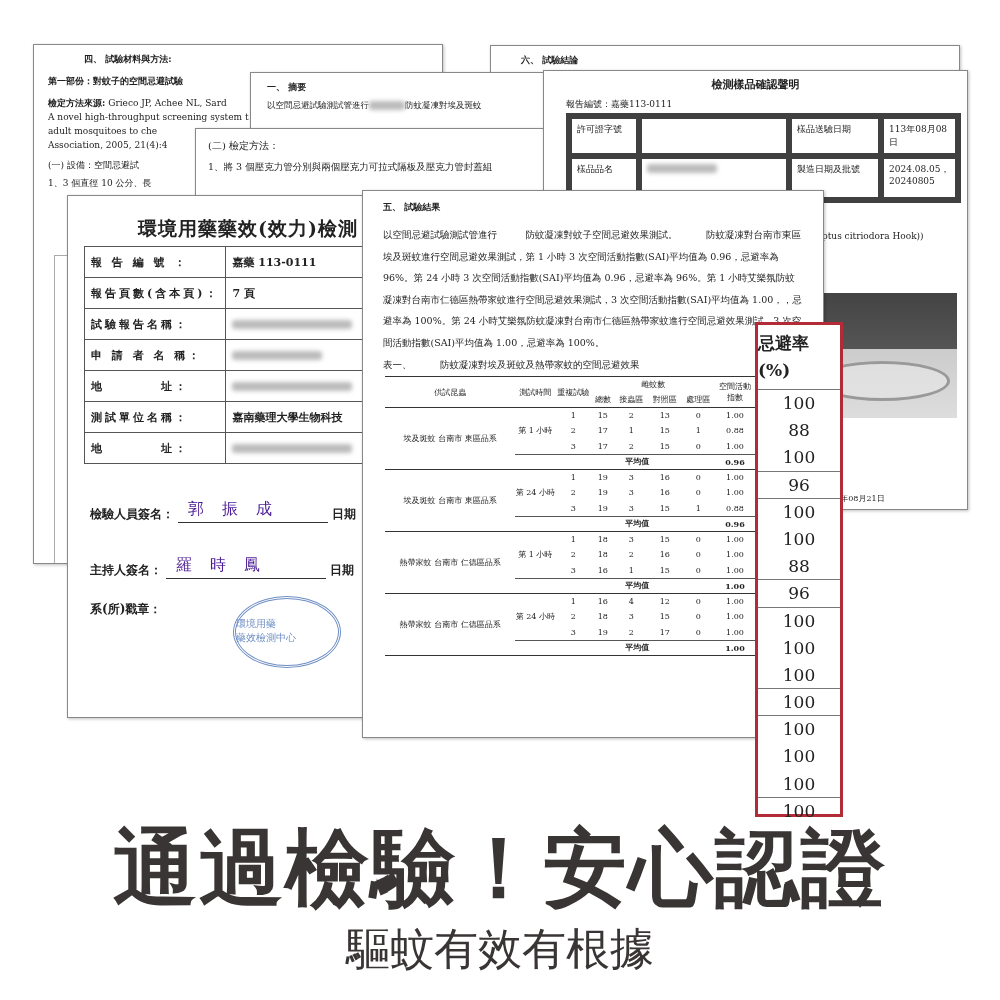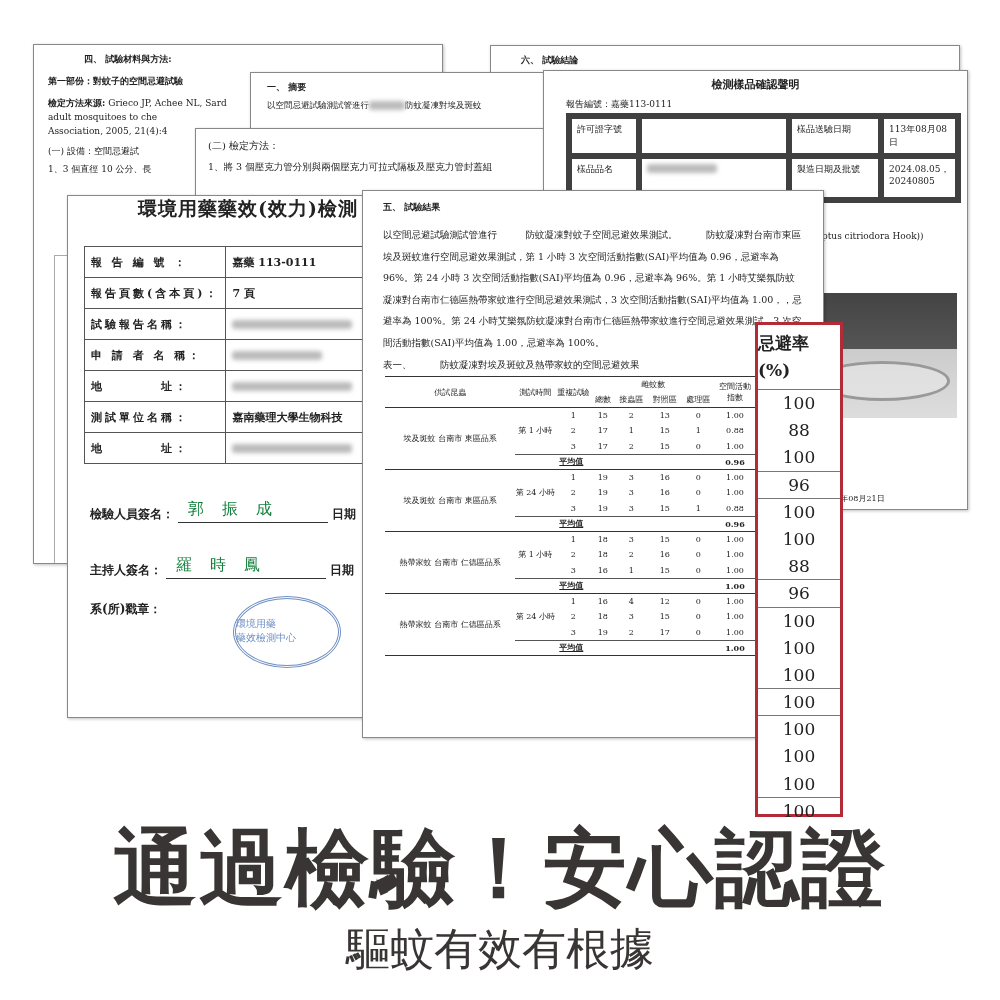--- a/index.html
+++ b/index.html
@@ -36,64 +36,65 @@
   #sheetE .rep{font-size:9px;margin-left:12px;margin-bottom:2px;}
   #confTable{border-collapse:collapse;margin-left:12px;width:395px;font-size:9px;}
   #confTable td{border:6px solid #404040;padding:4px 5px;height:24px;vertical-align:top;}
   #sheetE .species{position:absolute;left:270px;top:160px;font-size:9px;}
   #photo{position:absolute;left:263px;top:222px;width:150px;height:125px;background:linear-gradient(#444 0,#555 45%,#ccc 45%,#ddd 100%);}
   #photo .dish{position:absolute;left:8px;top:68px;width:135px;height:40px;border:3px solid #999;border-radius:50%;background:rgba(230,230,230,.7);}
   #sheetE .date{position:absolute;left:265px;top:422px;font-size:8px;}
 
   
   #sheetF{left:67px;top:195px;width:310px;height:523px;padding:0;}
-  #sheetF .title{font-size:19px;font-weight:bold;letter-spacing:1px;position:absolute;left:70px;top:0;white-space:nowrap;}
+  #sheetF .title{font-size:19px;font-weight:bold;letter-spacing:1px;position:absolute;left:70px;top:20px;white-space:nowrap;}
   #repTable{position:absolute;left:16px;top:50px;border-collapse:collapse;width:300px;font-size:11px;font-weight:bold;}
   #repTable td{border:1px solid #555;height:31px;padding:0 6px;white-space:nowrap;}
   #repTable td.k{width:135px;letter-spacing:3px;}
   #sig1,#sig2,#seal{position:absolute;font-size:12px;font-weight:bold;}
   #sig1{left:22px;top:310px;}
   #sig2{left:22px;top:366px;}
   #seal{left:22px;top:405px;}
   .line{display:inline-block;width:150px;border-bottom:1px solid #333;margin:0 4px;height:14px;vertical-align:bottom;position:relative;}
-  .hand{position:absolute;left:10px;top:-10px;color:#15803d;font-family:"DejaVu Serif",serif;font-weight:normal;font-size:16px;letter-spacing:18px;}
+  .hand{position:absolute;left:10px;top:-10px;color:#4c1d95;font-family:"DejaVu Serif",serif;font-weight:normal;font-size:16px;letter-spacing:18px;}
   #stamp{position:absolute;left:165px;top:400px;width:108px;height:72px;border:3px double #6f8fc4;border-radius:50%;color:#6f8fc4;font-size:10px;text-align:left;padding-top:18px;line-height:14px;}
 
   
   #sheetG{left:362px;top:190px;width:462px;height:548px;padding:10px 20px;}
   #sheetG .h{font-weight:bold;font-size:9px;margin-bottom:10px;}
   #sheetG p.body{font-size:9.5px;line-height:21.5px;}
   #sheetG .cap{font-size:9.5px;margin:6px 0 4px;}
   #resTable{border-collapse:collapse;width:370px;font-size:8px;margin-left:2px;}
   #resTable th{font-weight:normal;padding:2px 1px;text-align:center;}
   #resTable thead tr:first-child{border-top:1.5px solid #333;}
   #resTable thead{border-bottom:1.5px solid #333;}
   #resTable td{text-align:center;height:15.5px;padding:0;}
   #resTable td.grp{font-size:8px;line-height:14px;}
   #resTable tr.avg td{border-top:1px solid #555;font-weight:bold;}
-  #resTable tr.avg td.lbl{text-align:left;padding-left:4px;text-decoration:underline;}
+  #resTable tr.avg td.lbl{text-align:center;padding-left:4px;}
   #resTable tbody.blk{border-bottom:1.5px solid #333;}
 
   
   #rateBox{position:absolute;left:755px;top:322px;width:88px;height:495px;border:3px solid #b22b36;background:#fff;}
   #rateBox .hd{height:65px;border-bottom:1px solid #777;text-align:left;font-size:17px;font-weight:bold;line-height:27px;padding-top:5px;}
   #rateBox .cell{height:27.2px;text-align:center;font-size:17px;line-height:27px;}
   #rateBox .sep{border-bottom:1px solid #777;}
 
   
   #headline{position:absolute;left:0;top:812px;width:1000px;text-align:center;font-family:"DejaVu Sans","Liberation Sans",sans-serif;font-weight:bold;font-size:84px;color:#3a3535;letter-spacing:2px;}
   #subline{position:absolute;left:0;top:920px;width:1000px;text-align:center;font-family:"DejaVu Sans","Liberation Sans",sans-serif;font-size:44px;color:#3a3535;}
 </style>
 </head>
 <body>
 
 <div class="sheet" id="sheetA">
   <div class="h">四、 試驗材料與方法:</div>
   <p style="font-weight:bold;margin-bottom:8px">第一部份：對蚊子的空間忌避試驗</p>
   <p><b>檢定方法來源:</b> <span>Grieco JP, Achee NL, Sard</span></p>
+  <p>A novel high-throughput screening system t</p>
   <p>adult mosquitoes to che</p>
   <p>Association, 2005, 21(4):4</p>
   <p style="margin-top:6px">(一) 設備：空間忌避試</p>
   <p style="margin-top:4px">1、3 個直徑 10 公分、長</p>
   <div id="figbox">
     <div class="bar"></div>
     <div class="bar2"></div>
   </div>
 
 </div>

